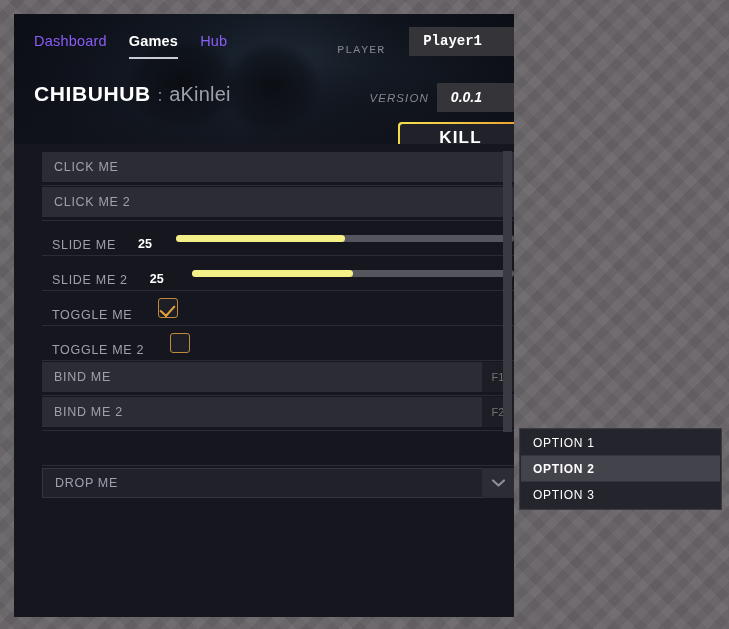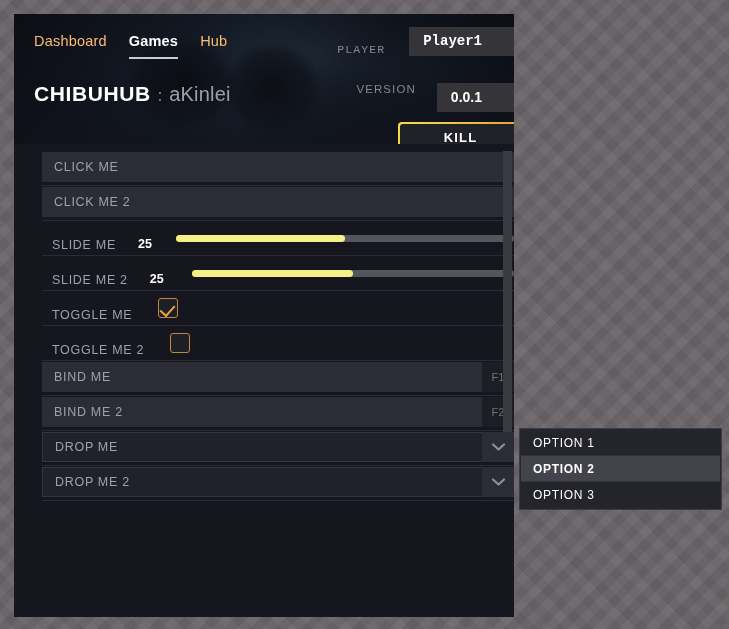--- a/index.html
+++ b/index.html
@@ -85,21 +85,21 @@
   #tabs {
     display: flex;
     align-items: center;
     gap: 22px;
     margin-left: 20px;
     height: 100%;
   }
   .tab {
     position: relative;
     font-size: 14.5px;
-    color: #fdba74;
+    color: #8b5cf6;
     letter-spacing: 0.2px;
     padding-bottom: 2px;
     cursor: pointer;
     white-space: nowrap;
   }
   .tab.active {
     color: #ffffff;
     font-weight: bold;
   }
   .tab.active::after {
@@ -133,22 +133,23 @@
     padding: 6px 32px 7px 14px;
     min-width: 64px;
     text-align: left;
   }
 
   #version-group {
     position: absolute;
     right: 0;
     top: 69px;
     display: flex;
-    align-items: flex-start;
-    gap: 21px;
+    align-items: center;
+    gap: 8px;
+    font-style: italic;
   }
 
   #title-row {
     position: absolute;
     left: 20px;
     top: 68px;
     display: flex;
     align-items: baseline;
     gap: 7px;
   }
@@ -170,21 +171,21 @@
     border-radius: 4px;
     padding: 1.5px;
     background: linear-gradient(135deg, #f5e04a 0%, #f0c040 45%, #e58a2a 100%);
     cursor: pointer;
   }
   #kill-inner {
     width: 100%; height: 100%;
     border-radius: 3px;
     background: #21212a;
     color: #ffffff;
-    font-size: 13px;
+    font-size: 17px;
     font-weight: bold;
     letter-spacing: 1.2px;
     display: flex;
     align-items: center;
     justify-content: center;
   }
 
   
   #list-wrap {
     position: relative;
@@ -294,21 +295,21 @@
     background: #1d1d26;
     display: flex;
     align-items: center;
     justify-content: center;
     color: #737373;
     font-size: 11px;
     cursor: pointer;
   }
 
   
-  .row-fill.dropdown { background: #21212b; border: 1px solid #35353f; }
+  .row-fill.dropdown { background: #21212b; border: 1px solid #35353f; margin-top: 36px; }
   .drop-arrow {
     position: absolute;
     right: -1px;
     top: -1px;
     width: 32px;
     height: 30px;
     background: #2c2c36;
     display: flex;
     align-items: center;
     justify-content: center;
@@ -460,30 +461,20 @@
         <div class="row-fill dropdown">
           <span class="row-label">DROP ME</span>
           <span class="drop-arrow">
             <svg width="13" height="8" viewBox="0 0 13 8">
                 <path d="M1 1.4 L6.5 6.6 L12 1.4" fill="none" stroke="#8e909a" stroke-width="2.1" stroke-linecap="round" stroke-linejoin="round"></path>
               </svg>
           </span>
         </div>
       </div>
 
-      <div class="row filled">
-        <div class="row-fill dropdown">
-          <span class="row-label">DROP ME 2</span>
-          <span class="drop-arrow">
-            <svg width="13" height="8" viewBox="0 0 13 8">
-                <path d="M1 1.4 L6.5 6.6 L12 1.4" fill="none" stroke="#8e909a" stroke-width="2.1" stroke-linecap="round" stroke-linejoin="round"></path>
-              </svg>
-          </span>
-        </div>
-      </div>
 
     </div>
 
     <div id="scrollbar-track">
       <div id="scrollbar-thumb"></div>
     </div>
   </div>
 
 </div>
 

